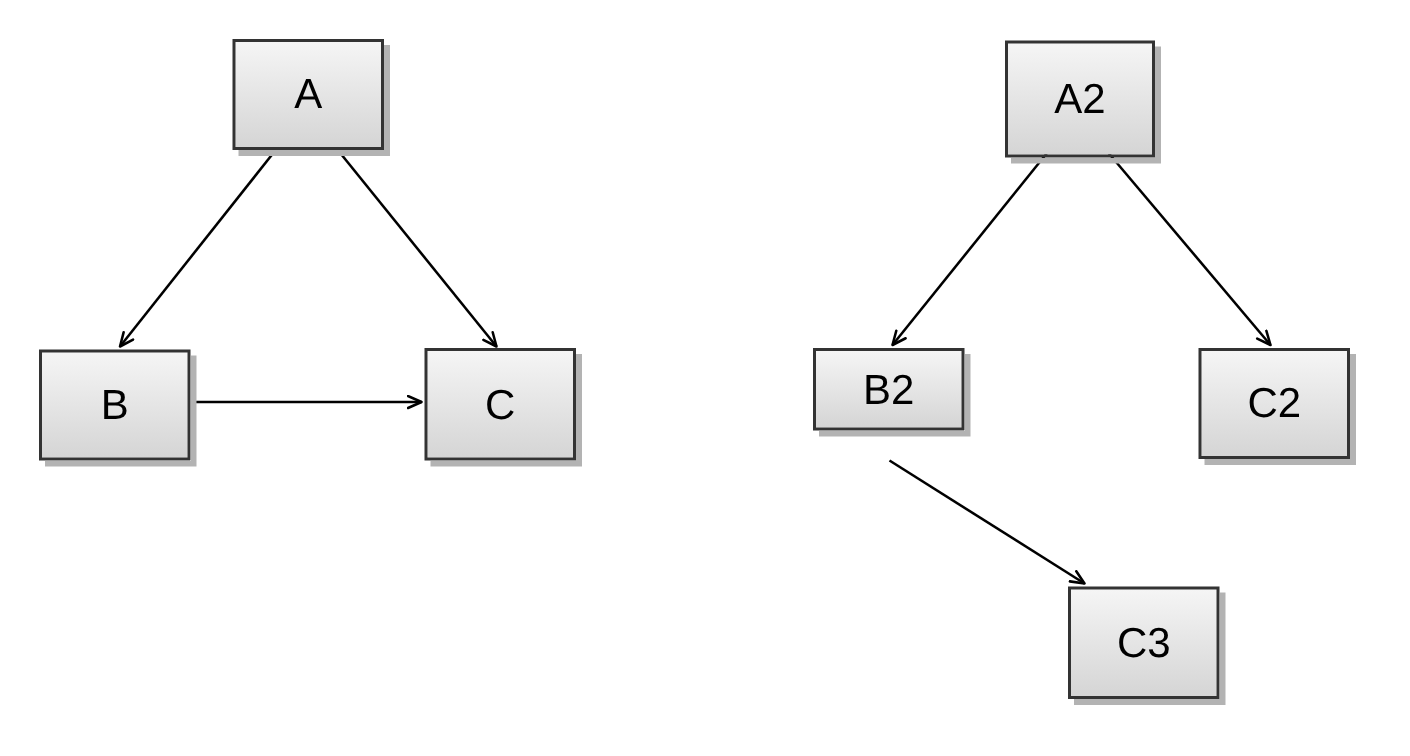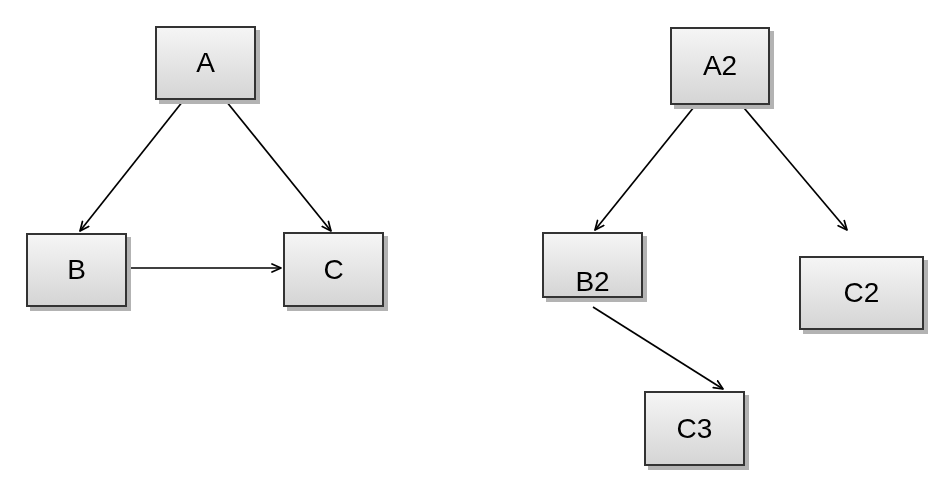--- a/index.html
+++ b/index.html
@@ -63,23 +63,23 @@
       </div>
       <div class="node" style="left: 26px; top: 233px; width: 101px; height: 74px;">
         <span>B</span>
       </div>
       <div class="node" style="left: 283px; top: 232px; width: 101px; height: 75px;">
         <span>C</span>
       </div>
       <div class="node" style="left: 670px; top: 27px; width: 100px; height: 78px;">
         <span>A2</span>
       </div>
-      <div class="node" style="left: 542px; top: 232px; width: 101px; height: 66px; align-items: flex-end;">
+      <div class="node" style="left: 542px; top: 232px; width: 101px; height: 55px;">
         <span>B2</span>
       </div>
-      <div class="node" style="left: 799px; top: 232px; width: 125px; height: 74px; margin-top: 24px;">
+      <div class="node" style="left: 799px; top: 232px; width: 101px; height: 74px;">
         <span>C2</span>
       </div>
-      <div class="node" style="left: 644px; top: 391px; width: 101px; height: 75px;">
+      <div class="node" style="left: 712px; top: 391px; width: 101px; height: 75px;">
         <span>C3</span>
       </div>
     </div>
 </div>
 
 </body></html>

